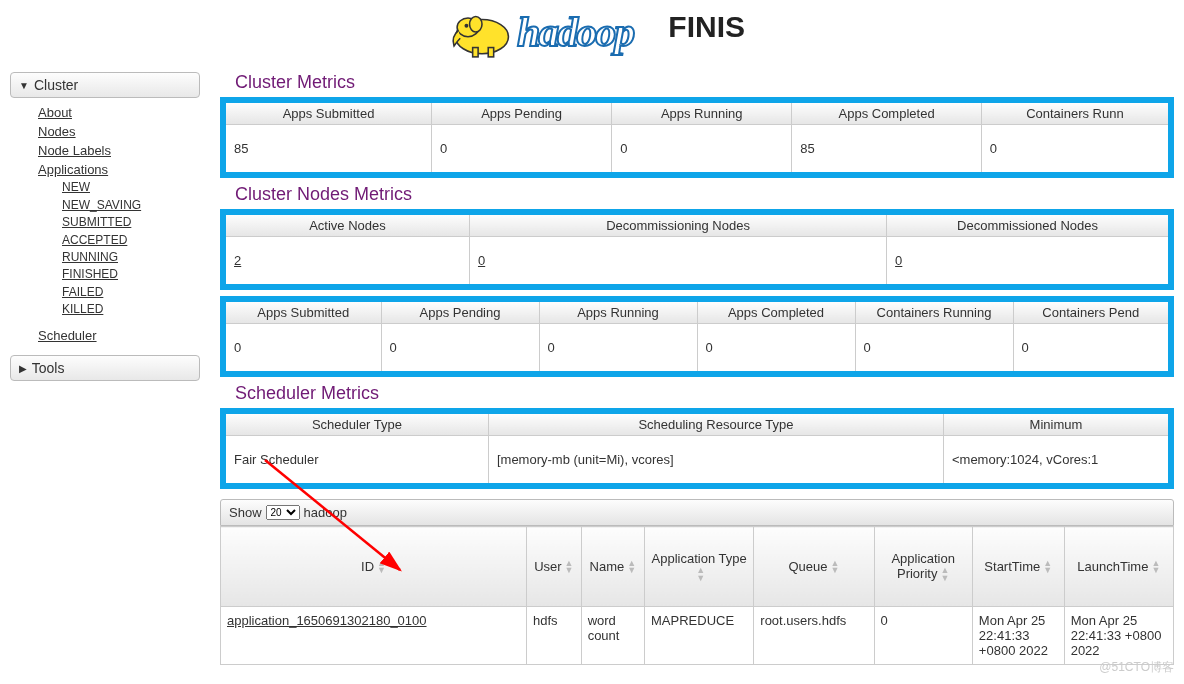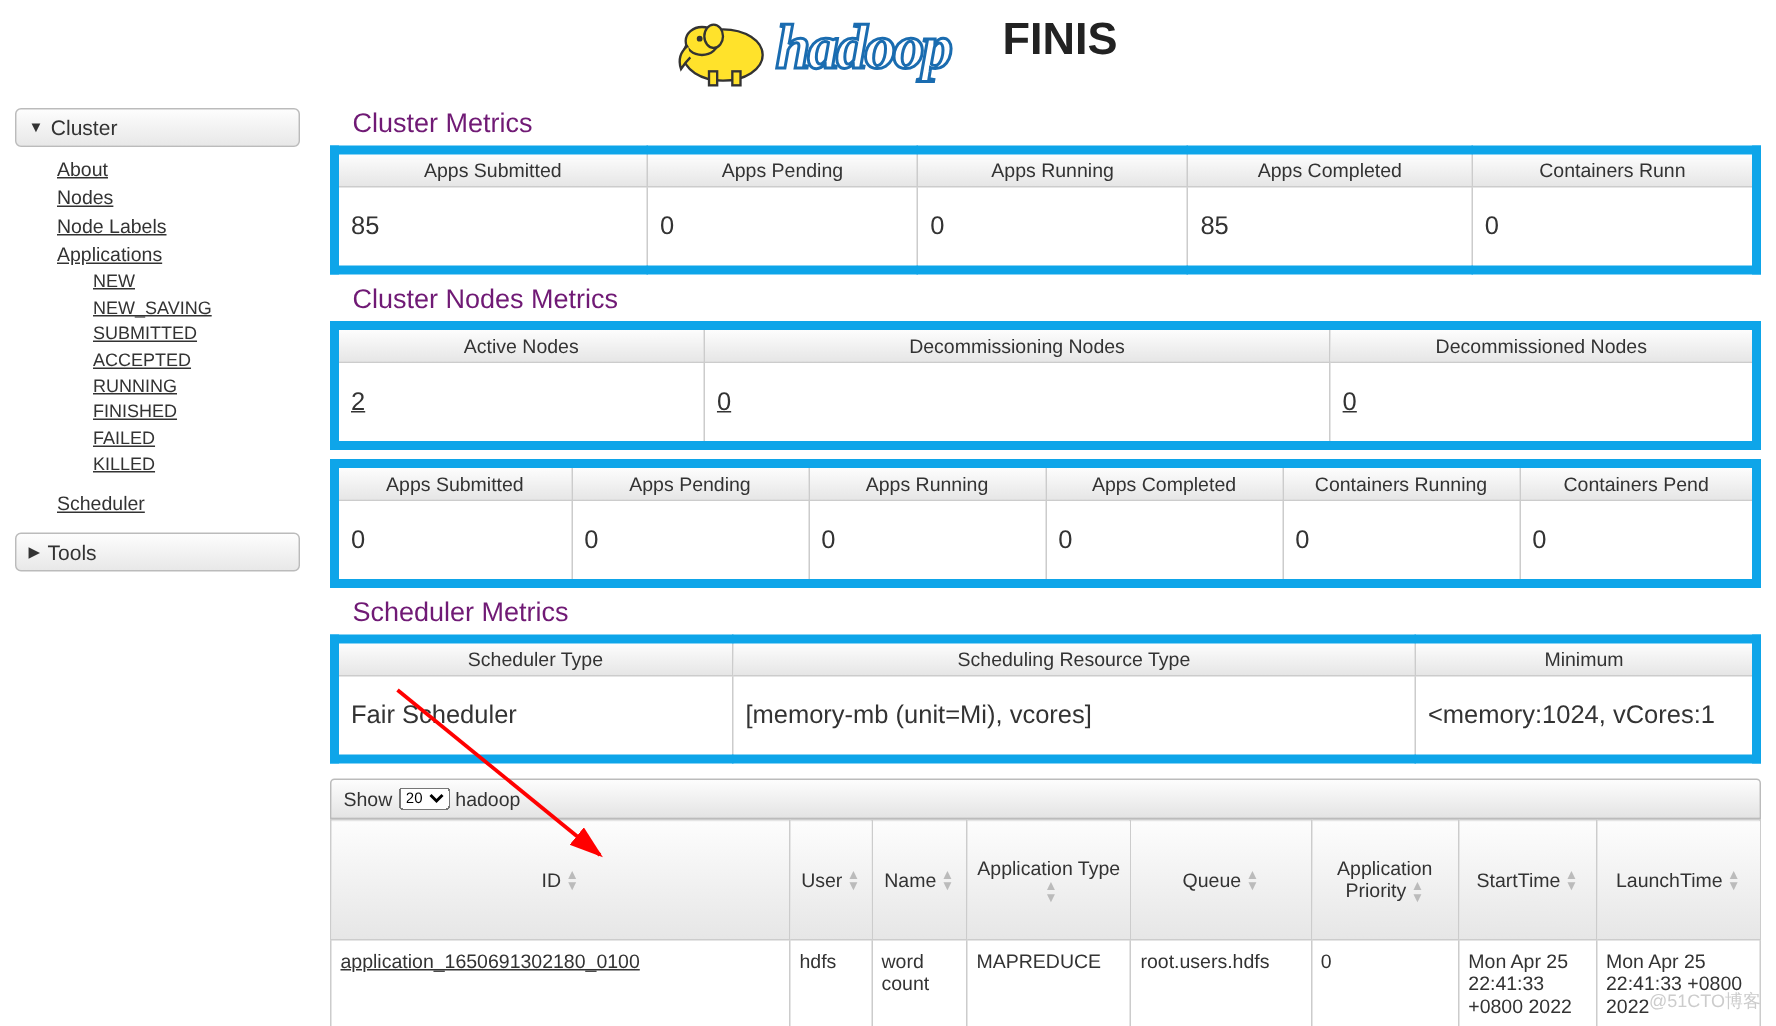--- a/index.html
+++ b/index.html
@@ -14,21 +14,21 @@
 .side-group-hdr { background: linear-gradient(#fdfdfd,#e8e8e8); border: 1px solid #bbb; border-radius: 4px; padding: 4px 8px; font-size: 14px; cursor: pointer; display: flex; align-items: center; color: #333; margin-bottom: 2px; }
 .side-group-hdr .tri { font-size: 10px; margin-right: 5px; }
 .side-links { padding: 4px 0 10px 28px; }
 .side-links a, .side-sub a { color: #333; text-decoration: underline; display: block; line-height: 1.45; }
 .side-sub { padding-left: 24px; }
 .side-sub a { font-size: 12px; }
 .content { flex: 1; min-width: 0; }
 .section-title { font-size: 18px; color: #701a75; margin: 2px 0 4px 15px; font-weight: normal; }
 .metrics { width: 100%; border-collapse: collapse; border: 6px solid #0ea5e9; margin-bottom: 6px; table-layout: fixed; }
 .metrics th { background: linear-gradient(#fdfdfd,#e6e6e6); border: 1px solid #ccc; font-weight: normal; color: #333; padding: 3px 6px; text-align: center; font-size: 13px; white-space: nowrap; overflow: hidden; }
-.metrics td { border: 1px solid #ccc; padding: 16px 8px; text-align: left; font-size: 17px; }
+.metrics td { border: 1px solid #ccc; padding: 16px 8px; text-align: left; font-size: 13px; }
 .metrics td a { color: #333; text-decoration: underline; }
 .show-bar { background: linear-gradient(#fdfdfd,#e4e4e4); border: 1px solid #bbb; border-radius: 3px 3px 0 0; padding: 5px 8px; display: flex; align-items: center; gap: 4px; margin-top: 10px; }
 .show-bar select { font-size: 10px; }
 .apps { width: 100%; border-collapse: collapse; border: 1px solid #ccc; table-layout: fixed; }
 .apps th { background: linear-gradient(#fdfdfd,#e6e6e6); border: 1px solid #ccc; padding: 24px 6px; text-align: center; font-weight: normal; font-size: 13px; position: relative; vertical-align: middle; margin-top: 16px; }
 .apps th .sort { font-size:9px; color:#bbb; display:inline-block; line-height:0.8; vertical-align:middle; margin-left:3px; }
 .apps td { border: 1px solid #ccc; padding: 6px 6px; text-align: left; font-size: 13px; vertical-align: top; word-wrap: break-word; }
 .apps td a { color: #333; text-decoration: underline; }
 .watermark { position: fixed; right: 10px; bottom: 8px; color: #ccc; font-size: 12px; }
 .arrow-overlay { position: absolute; pointer-events: none; z-index: 50; }

